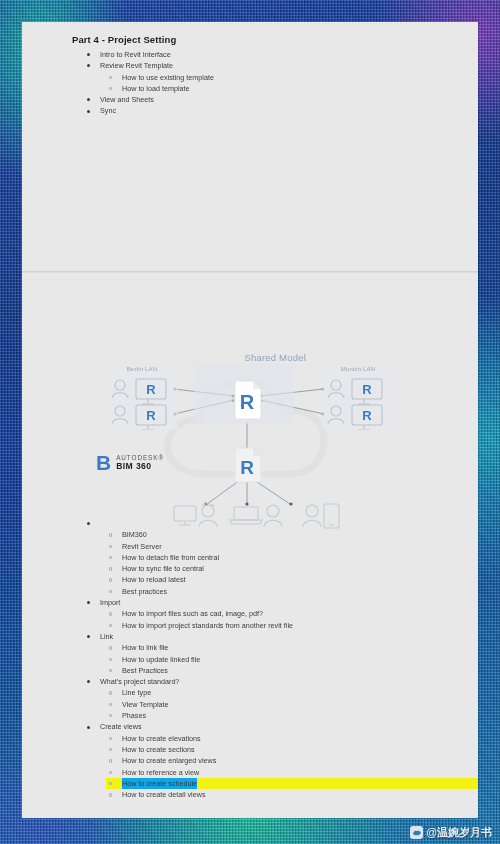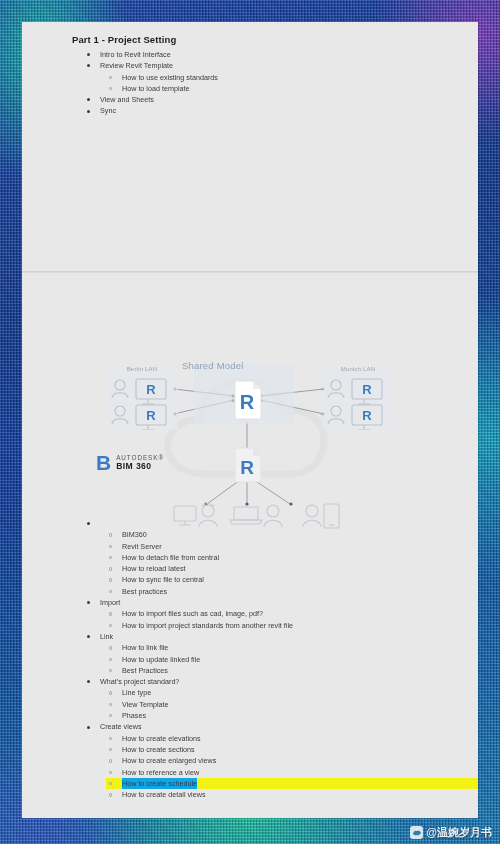--- a/index.html
+++ b/index.html
@@ -88,21 +88,21 @@
   #lan-right { left: 300px; top: 14px; }
   .lan-label {
     position: absolute; top: 3px; width: 100%; text-align: center;
     font-size: 6px; color: #9aa6b4; letter-spacing: .2px;
   }
   .shared-box {
     position: absolute; left: 172px; top: 12px; width: 100px; height: 60px;
     background: rgba(225,229,236,.62); border-radius: 2px;
   }
   .shared-label {
-    position: absolute; left: 160px; top: 8px; width: 124px; text-align: left;
+    position: absolute; left: 160px; top: 0; width: 124px; text-align: right;
     font-size: 9.5px; color: #8fa2ba; letter-spacing: .2px;
   }
   .ctr { position: absolute; }
   .bim-logo { position: absolute; left: 74px; top: 102px; display: flex; align-items: center; gap: 5px; }
   .bim-b {
     font-size: 21px; font-weight: bold; color: #3c7bc4; line-height: 18px;
     font-family: "Liberation Sans", sans-serif;
   }
   .bim-text { line-height: 1.05; }
   .bim-autodesk { font-size: 6.4px; color: #555; letter-spacing: .9px; }
@@ -122,26 +122,26 @@
   }
 </style>
 </head>
 <body>
 
 <div id="backdrop"></div>
 
 <div id="page">
 
   <div id="top-outline" class="outline">
-    <div class="heading">Part 1 - Project Setting</div>
+    <div class="heading">Part 4 - Project Setting</div>
     <ul class="lvl1" id="top-list">
         <li><span class="bullet"></span><span class="item-text">Intro to Revit Interface</span></li>
         <li><span class="bullet"></span><span class="item-text">Review Revit Template</span></li>
         <ul class="lvl2">
-          <li><span class="bullet"></span><span class="item-text">How to use existing standards</span></li>
+          <li><span class="bullet"></span><span class="item-text">How to use existing template</span></li>
           <li><span class="bullet"></span><span class="item-text">How to load template</span></li>
         </ul>
         <li><span class="bullet"></span><span class="item-text">View and Sheets</span></li>
         <li><span class="bullet"></span><span class="item-text">Sync</span></li>
       </ul>
   </div>
 
   <div class="section-divider"></div>
 
   <div id="diagram">
@@ -253,22 +253,22 @@
     </svg>
   </div>
 
   <div id="bottom-outline" class="outline">
     <ul class="lvl1" id="bottom-list">
         <li><span class="bullet"></span><span class="item-text"></span></li>
         <ul class="lvl2">
           <li><span class="bullet"></span><span class="item-text">BIM360</span></li>
           <li><span class="bullet"></span><span class="item-text">Revit Server</span></li>
           <li><span class="bullet"></span><span class="item-text">How to detach file from central</span></li>
+          <li><span class="bullet"></span><span class="item-text">How to sync file to central</span></li>
           <li><span class="bullet"></span><span class="item-text">How to reload latest</span></li>
-          <li><span class="bullet"></span><span class="item-text">How to sync file to central</span></li>
           <li><span class="bullet"></span><span class="item-text">Best practices</span></li>
         </ul>
         <li><span class="bullet"></span><span class="item-text">Import</span></li>
         <ul class="lvl2">
           <li><span class="bullet"></span><span class="item-text">How to import files such as cad, image, pdf?</span></li>
           <li><span class="bullet"></span><span class="item-text">How to import project standards from another revit file</span></li>
         </ul>
         <li><span class="bullet"></span><span class="item-text">Link</span></li>
         <ul class="lvl2">
           <li><span class="bullet"></span><span class="item-text">How to link file</span></li>

